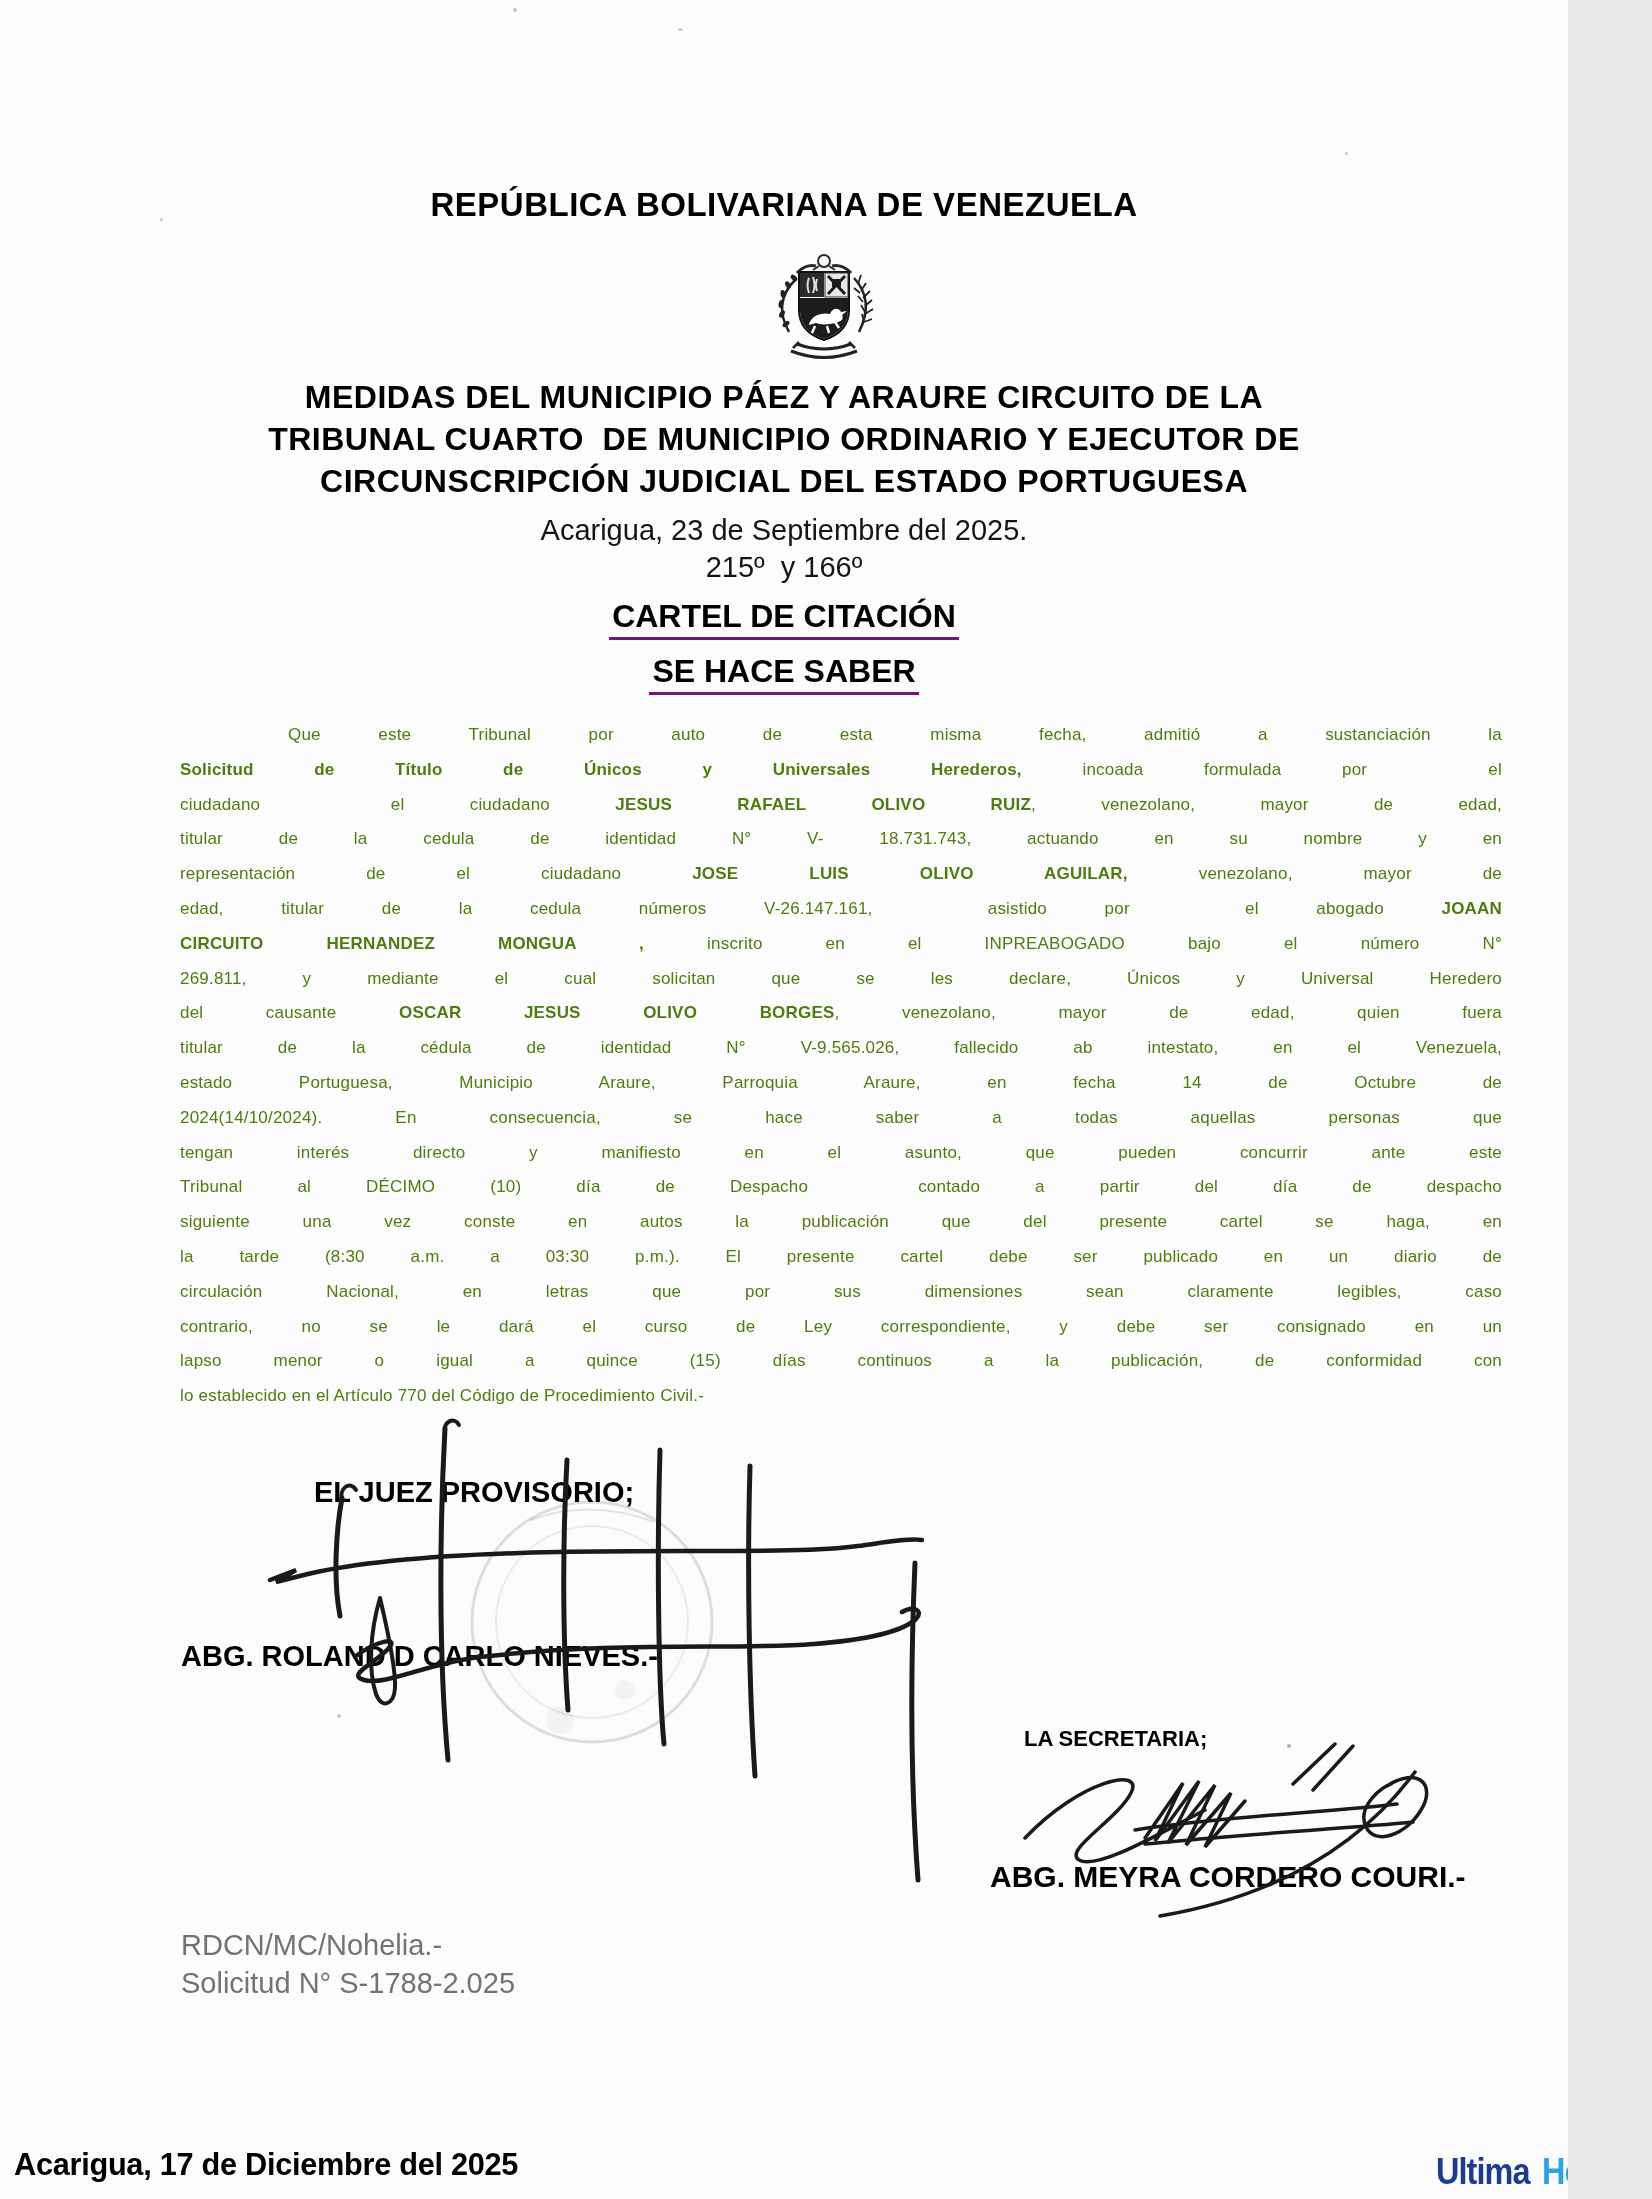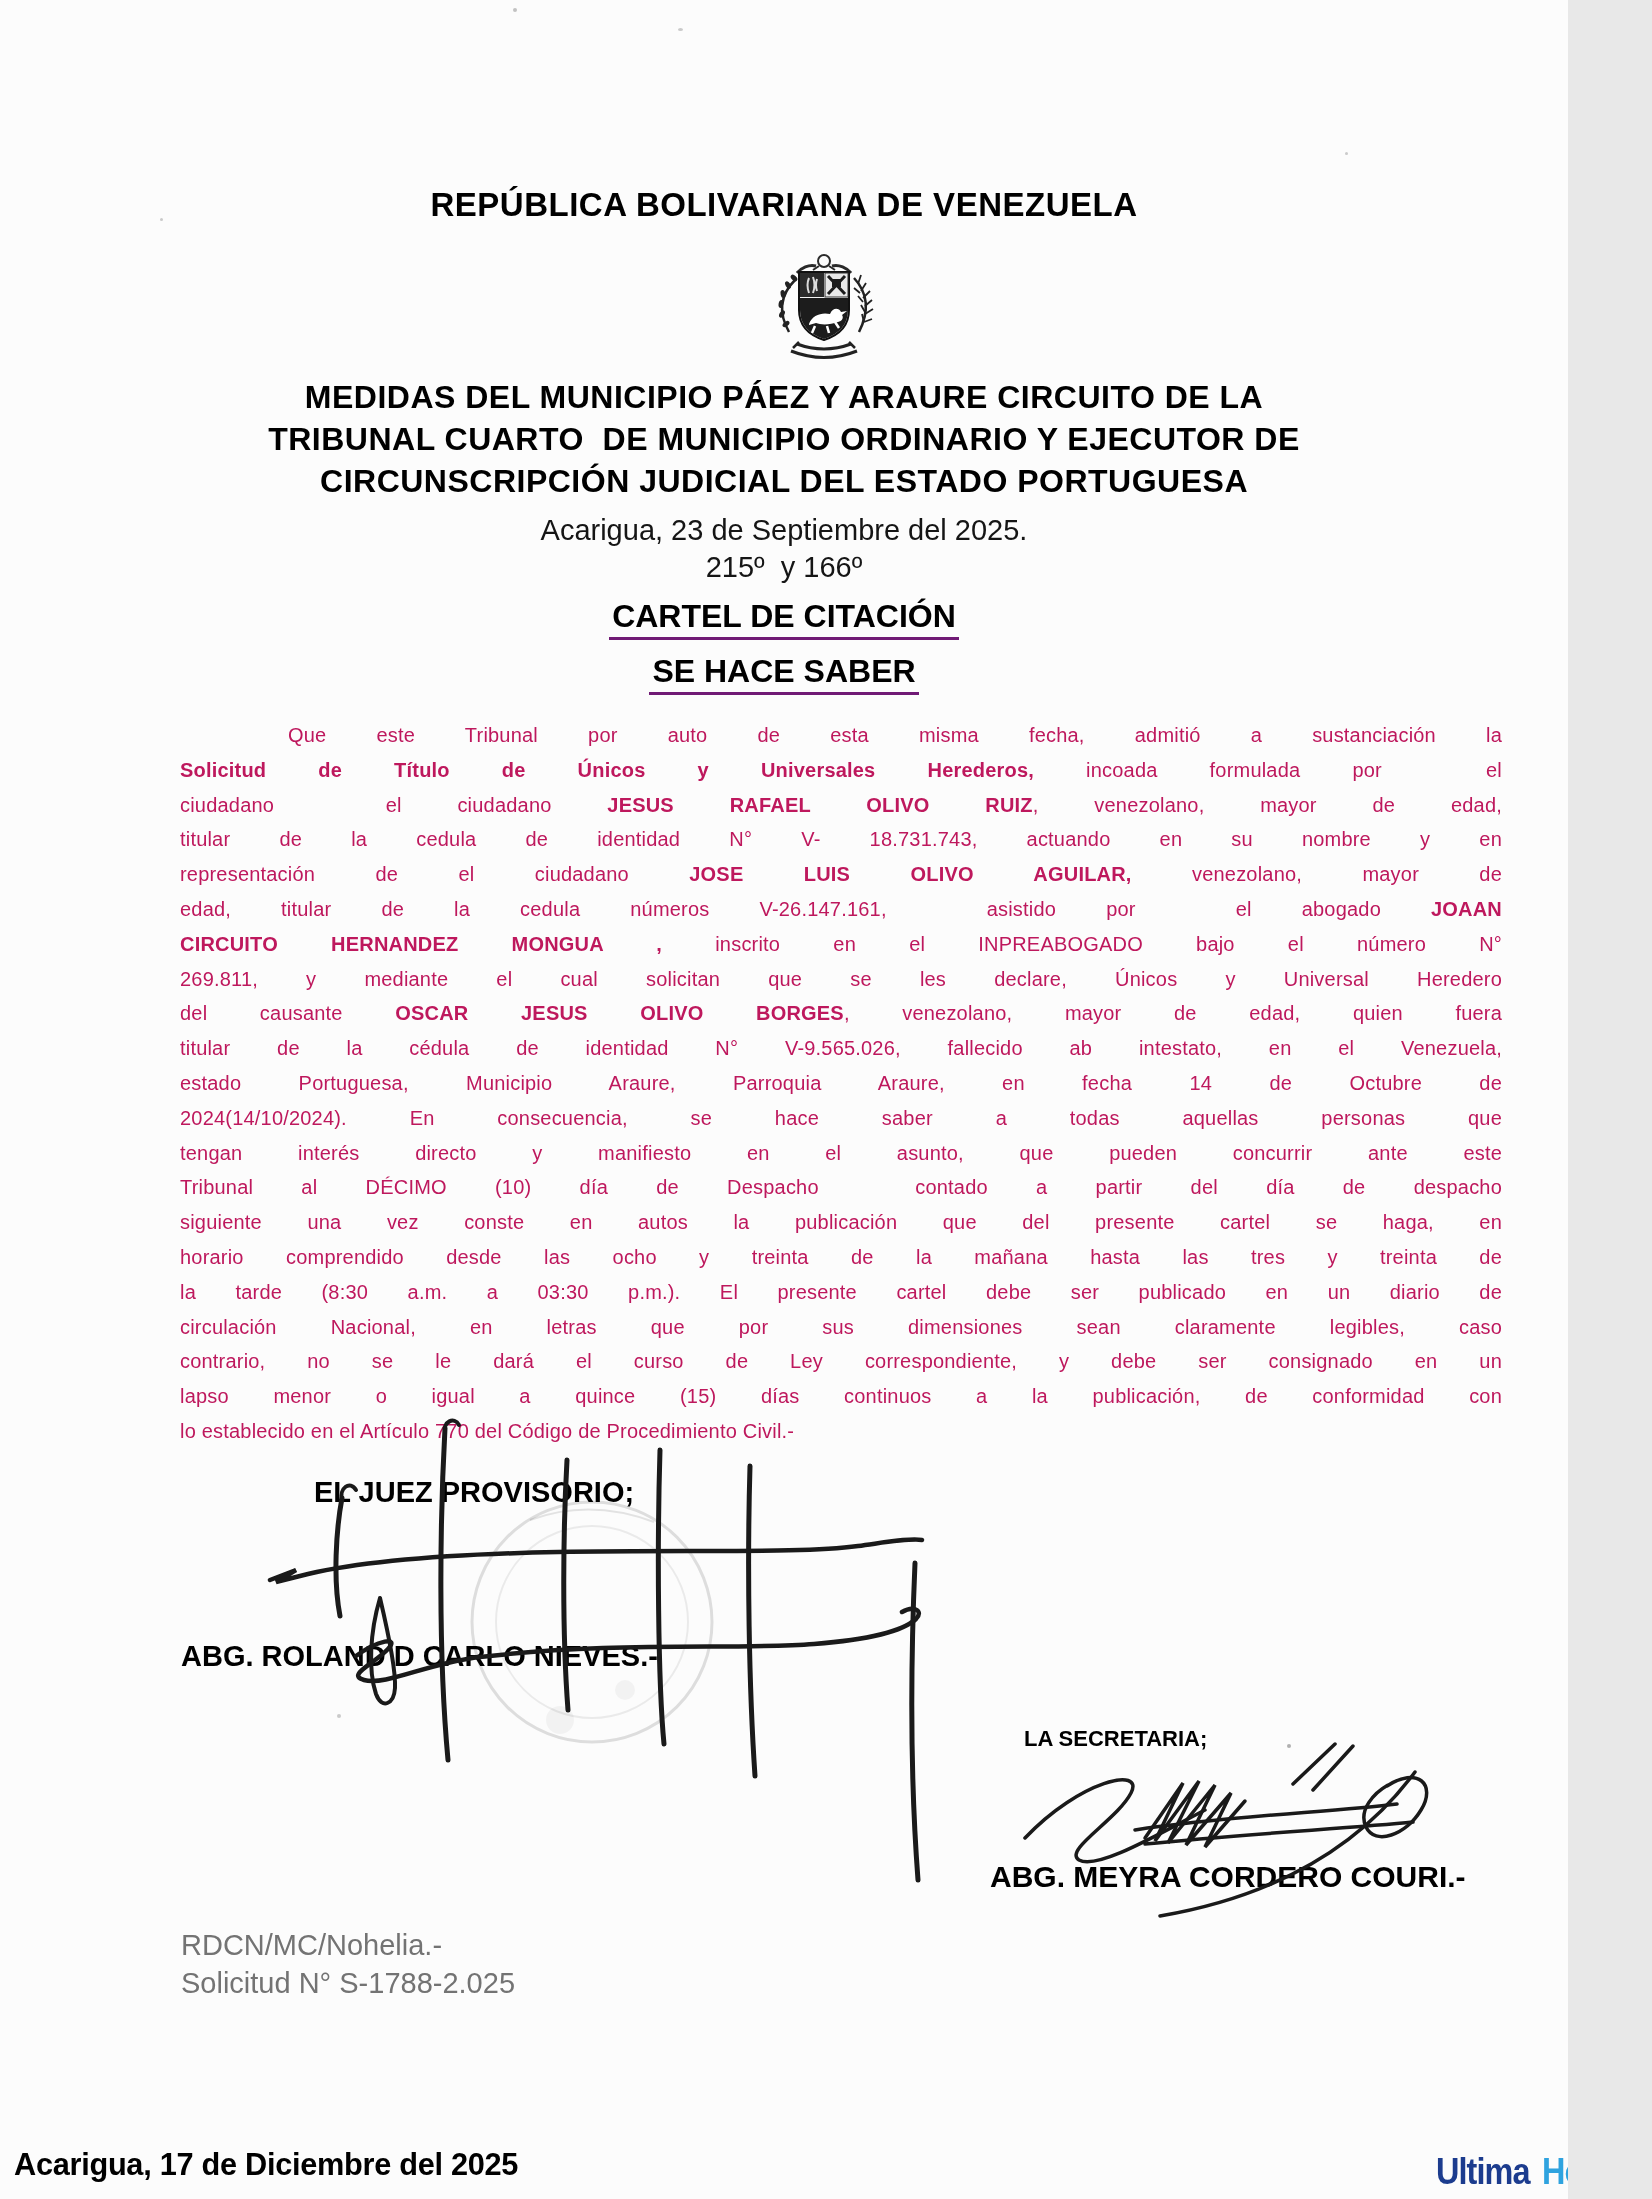--- a/index.html
+++ b/index.html
@@ -17,21 +17,21 @@
   .republic-title{top:186px;font-size:33px;font-weight:bold;letter-spacing:.5px;color:#000;}
   .court-line{font-size:32px;font-weight:bold;letter-spacing:.5px;color:#000;line-height:42px;}
   .court-block{top:376px;}
   .place-date{top:514px;font-size:29px;color:#151515;}
   .years{top:551px;font-size:29px;color:#151515;}
   .notice-title{top:598px;font-size:32px;font-weight:bold;color:#000;}
   .notice-subtitle{top:653px;font-size:32px;font-weight:bold;color:#000;}
   .u{display:inline-block;border-bottom:3px solid #701a75;padding:0 3px 2px 3px;}
   .body-par{
     position:absolute;left:180px;top:718px;width:1322px;
-    font-size:20px;color:#be185d;
+    font-size:17px;color:#4d7c0f;
   }
   .bline{
     text-align:justify;text-align-last:justify;
     line-height:34.8px;height:34.8px;white-space:nowrap;
     letter-spacing:.2px;
   }
   .bline.first{padding-left:108px;}
   .bline.last{text-align-last:left;}
   .sig-label{font-weight:bold;color:#000;}
   .judge-title{left:314px;top:1476px;font-size:29px;}
@@ -123,21 +123,20 @@
       <div class="bline"><span>edad, titular de la cedula números V-26.147.161,&nbsp; asistido por&nbsp; el abogado </span><span style="font-weight: bold;">JOAAN</span></div>
       <div class="bline"><span style="font-weight: bold;">CIRCUITO HERNANDEZ MONGUA ,</span><span> inscrito en el INPREABOGADO bajo el número N°</span></div>
       <div class="bline"><span>269.811, y mediante el cual solicitan que se les declare, Únicos y Universal Heredero</span></div>
       <div class="bline"><span>del causante </span><span style="font-weight: bold;">OSCAR JESUS OLIVO BORGES</span><span>, venezolano, mayor de edad, quien fuera</span></div>
       <div class="bline"><span>titular de la cédula de identidad N° V-9.565.026, fallecido ab intestato, en el Venezuela,</span></div>
       <div class="bline"><span>estado Portuguesa, Municipio Araure, Parroquia Araure, en fecha 14 de Octubre de</span></div>
       <div class="bline"><span>2024(14/10/2024). En consecuencia, se hace saber a todas aquellas personas que</span></div>
       <div class="bline"><span>tengan interés directo y manifiesto en el asunto, que pueden concurrir ante este</span></div>
       <div class="bline"><span>Tribunal al DÉCIMO (10) día de Despacho&nbsp; contado a partir del día de despacho</span></div>
       <div class="bline"><span>siguiente una vez conste en autos la publicación que del presente cartel se haga, en</span></div>
-      <div class="bline"><span>horario comprendido desde las ocho y treinta de la mañana hasta las tres y treinta de</span></div>
       <div class="bline"><span>la tarde (8:30 a.m. a 03:30 p.m.). El presente cartel debe ser publicado en un diario de</span></div>
       <div class="bline"><span>circulación Nacional, en letras que por sus dimensiones sean claramente legibles, caso</span></div>
       <div class="bline"><span>contrario, no se le dará el curso de Ley correspondiente, y debe ser consignado en un</span></div>
       <div class="bline"><span>lapso menor o igual a quince (15) días continuos a la publicación, de conformidad con</span></div>
       <div class="bline last"><span>lo establecido en el Artículo 770 del Código de Procedimiento Civil.-</span></div>
     </div>
 
   <div class="abs sig-label judge-title">EL JUEZ PROVISORIO;</div>
   <div class="abs sig-label judge-name">ABG. ROLAND D CARLO NIEVES.-</div>
 

